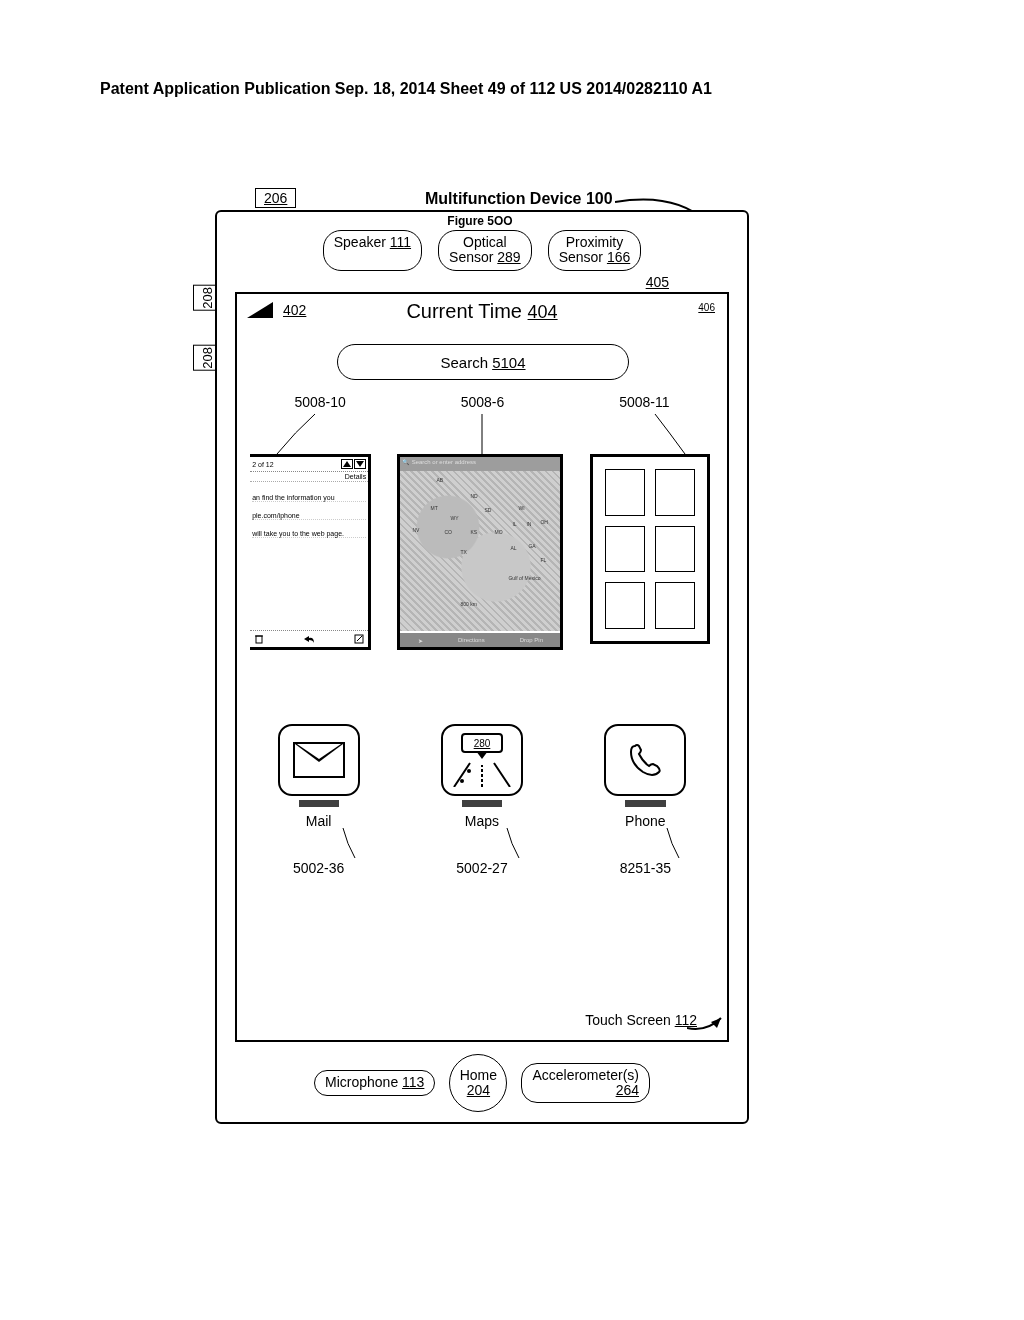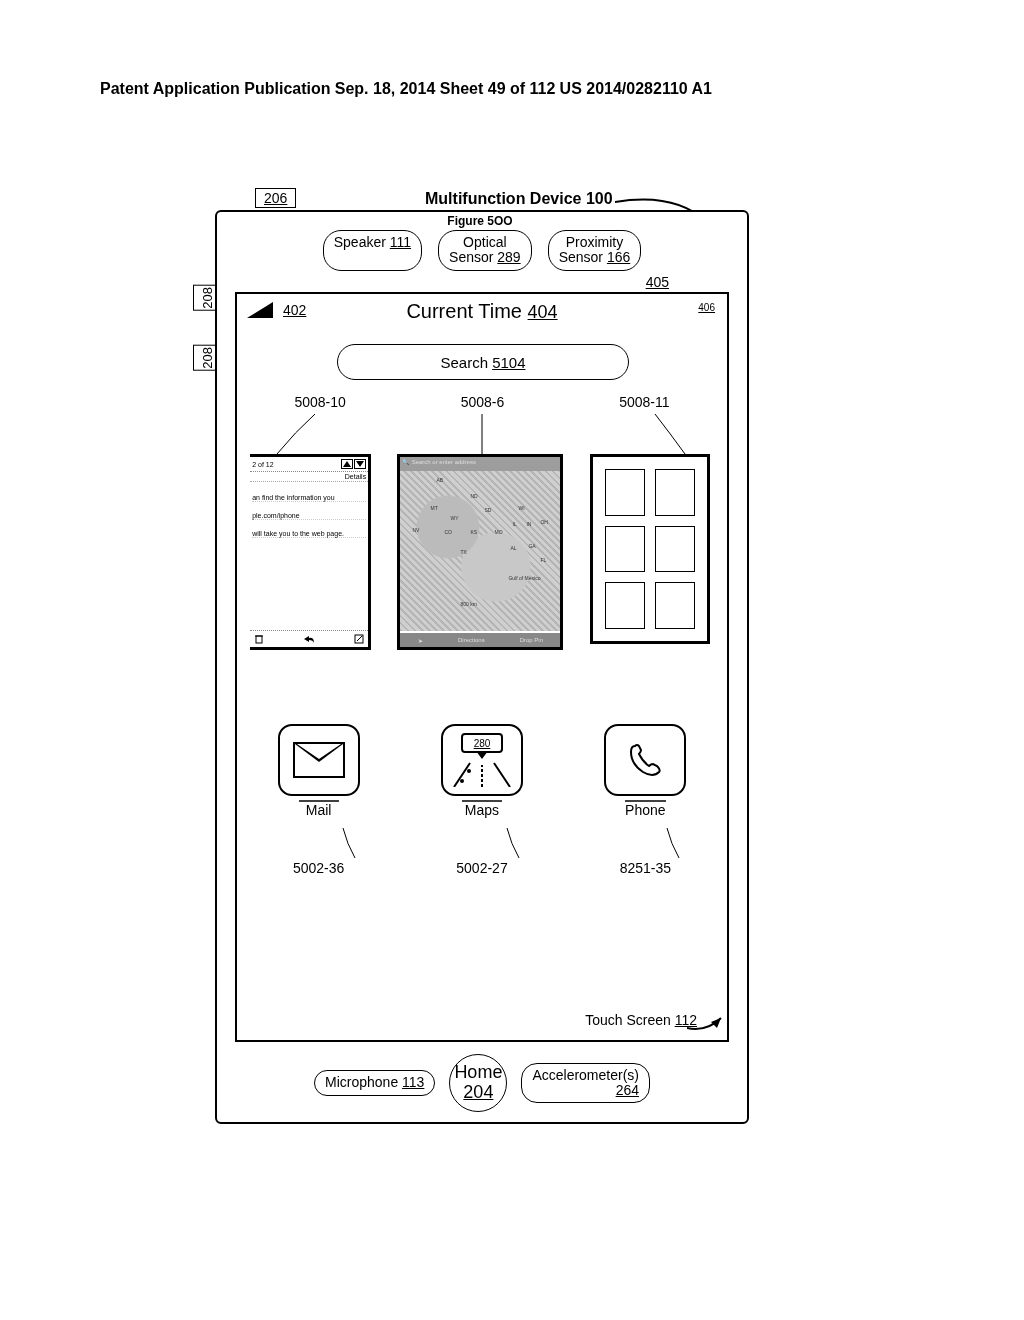--- a/index.html
+++ b/index.html
@@ -246,21 +246,21 @@
     width: 100px;
   }
   .app-icon {
     width: 78px; height: 68px;
     border: 2px solid #000;
     border-radius: 14px;
     margin: 0 auto 4px;
     display: flex; align-items: center; justify-content: center;
     position: relative;
   }
-  .app-label { font-size: 14px; border-top: 2px solid #404040; display: inline-block; padding-top: 0; min-width: 40px; }
+  .app-label { font-size: 14px; border-top: 7px solid #404040; display: inline-block; padding-top: 6px; min-width: 40px; }
 
   .mail-env {
     width: 48px; height: 32px; border: 2px solid #000; position: relative;
   }
   .mail-env::before {
     content: ""; position: absolute; top: 0; left: 0; right: 0;
     border-left: 24px solid transparent; border-right: 24px solid transparent; border-top: 18px solid #000;
   }
   .mail-env::after {
     content: ""; position: absolute; top: 0; left: 2px; right: 2px;
@@ -292,21 +292,21 @@
   .bottom-row {
     position: absolute;
     bottom: 10px; left: 0; right: 0;
     display: flex; justify-content: center; align-items: center; gap: 14px;
   }
   .pill {
     border: 1.5px solid #000; border-radius: 16px; padding: 4px 10px; font-size: 14px; text-align: right; line-height: 1.1;
   }
   .home-btn {
     width: 56px; height: 56px; border: 1.5px solid #000; border-radius: 50%;
-    display: flex; flex-direction: column; align-items: center; justify-content: center; font-size: 18px; line-height: 1.1;
+    display: flex; flex-direction: column; align-items: center; justify-content: center; font-size: 14px; line-height: 1.1;
   }
 
   .ts-label {
     position: absolute;
     bottom: 94px;
     right: 50px;
     font-size: 14px;
   }
   .ts-arrow {
     position: absolute;

